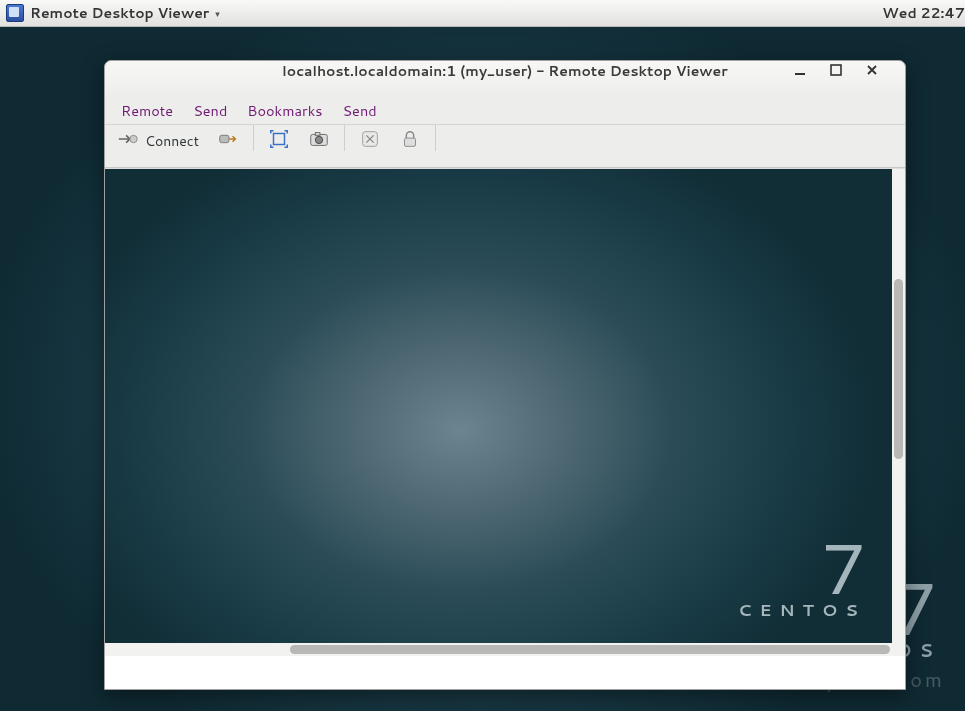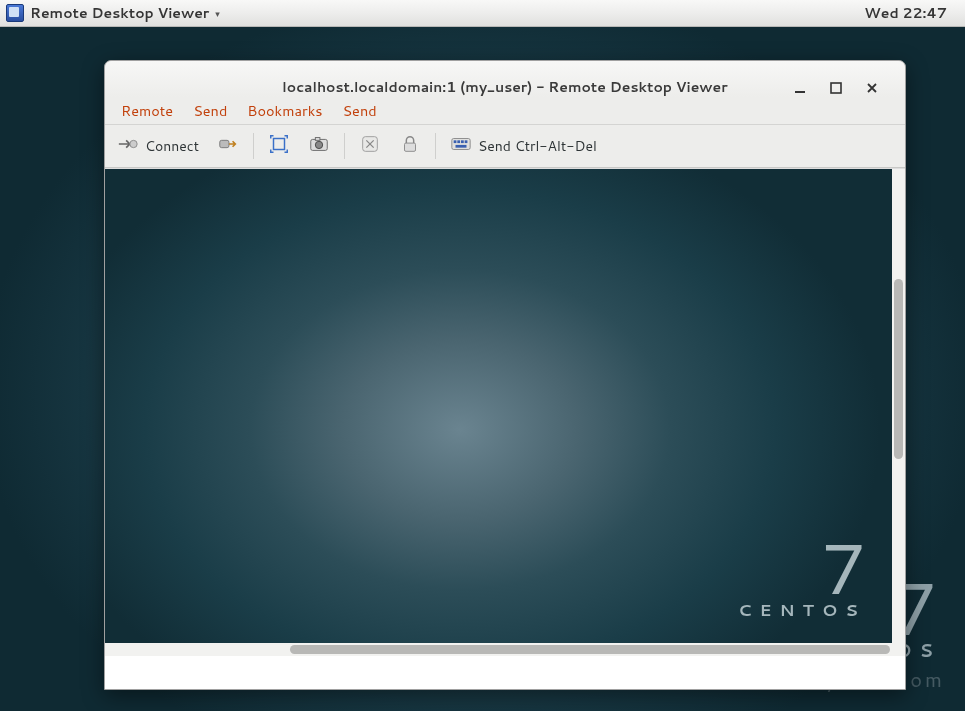--- a/index.html
+++ b/index.html
@@ -47,21 +47,20 @@
     background: #d0e0f5;
     border-radius: 1px;
   }
   .dropdown-arrow {
     margin-left: 6px;
     font-size: 9px;
     color: #555;
   }
   .topbar-spacer { flex: 1; }
   .topbar-right {
-    padding-right: 18px;
     font-weight: bold;
   }
 
   
   .outer-brand {
     position: absolute;
     bottom: 48px;
     right: 24px;
     color: rgba(210,225,230,0.65);
     text-align: right;
@@ -92,21 +91,21 @@
     flex-direction: column;
   }
 
   
   .titlebar {
     height: 36px;
     background: linear-gradient(to bottom, #f7f7f6 0%, #ededeb 100%);
     border-top-left-radius: 7px;
     border-top-right-radius: 7px;
     display: flex;
-    align-items: flex-end;
+    align-items: flex-start;
     padding: 0 24px;
     position: relative;
   }
   .titlebar .title-text {
     position: absolute;
     left: 0; right: 0;
     text-align: center;
     font-weight: bold;
     font-size: 14px;
     color: #3a3a3a;
@@ -128,32 +127,31 @@
   }
 
   
   .menubar {
     height: 27px;
     display: flex;
     align-items: center;
     padding: 0 8px;
     gap: 4px;
     font-size: 14.5px;
-    color: #c2410c;
+    color: #701a75;
   }
   .menubar .menuitem {
     padding: 2px 8px;
     cursor: default;
   }
 
   
   .toolbar {
     height: 44px;
     display: flex;
-    align-items: center;
     padding: 0 6px;
     gap: 6px;
     border-top: 1px solid #d4d4d2;
     border-bottom: 1px solid #c8c8c6;
   }
   .toolbar .tbtn {
     display: flex;
     align-items: center;
     gap: 6px;
     height: 32px;
@@ -333,33 +331,20 @@
     </div>
     <div class="tbtn">
       <span>
         <svg viewBox="0 0 24 24">
             <rect x="6" y="11" width="12" height="9" rx="1.5" fill="#ddd" stroke="#888"></rect>
             <path d="M8 11 V8 a4 4 0 0 1 8 0 V11" fill="none" stroke="#888" stroke-width="1.6"></path>
           </svg>
       </span>
     </div>
     <div class="tsep"></div>
-    <div class="tbtn">
-      <span>
-        <svg viewBox="0 0 24 24">
-            <rect x="2" y="6" width="20" height="12" rx="2" fill="#e0e0de" stroke="#888"></rect>
-            <rect x="4" y="8" width="3" height="3" fill="#3a60b0"></rect>
-            <rect x="8" y="8" width="3" height="3" fill="#3a60b0"></rect>
-            <rect x="12" y="8" width="3" height="3" fill="#3a60b0"></rect>
-            <rect x="16" y="8" width="3" height="3" fill="#3a60b0"></rect>
-            <rect x="6" y="13" width="12" height="3" fill="#3a60b0"></rect>
-          </svg>
-      </span>
-      <span>Send Ctrl-Alt-Del</span>
-    </div>
   </div>
 
   <div class="content-area">
     <div class="remote-screen">
       <div class="inner-brand">
         <div class="seven">7</div>
         <div class="centos">CENTOS</div>
       </div>
     </div>
     <div class="vscroll">

